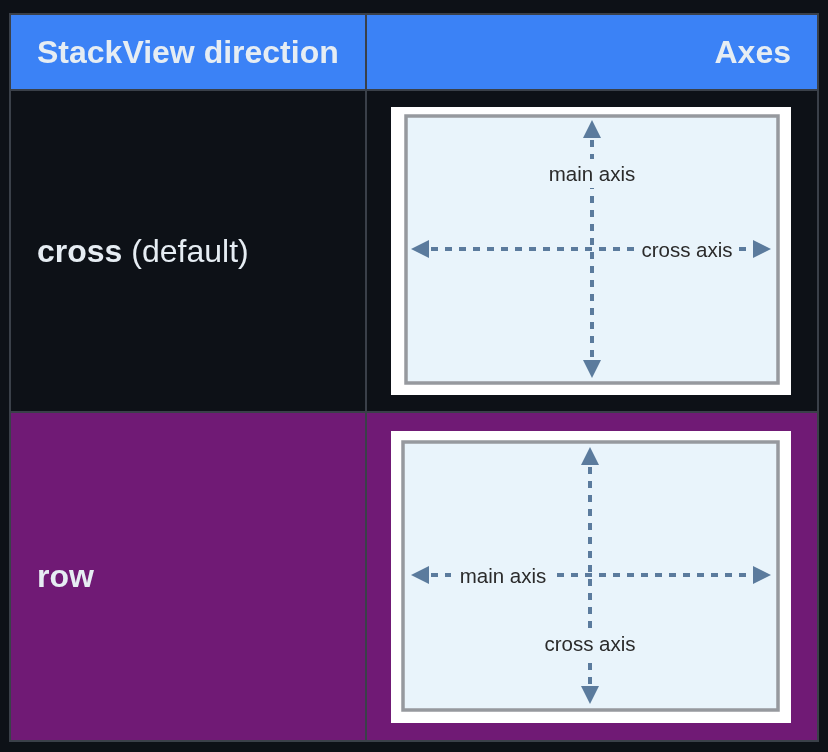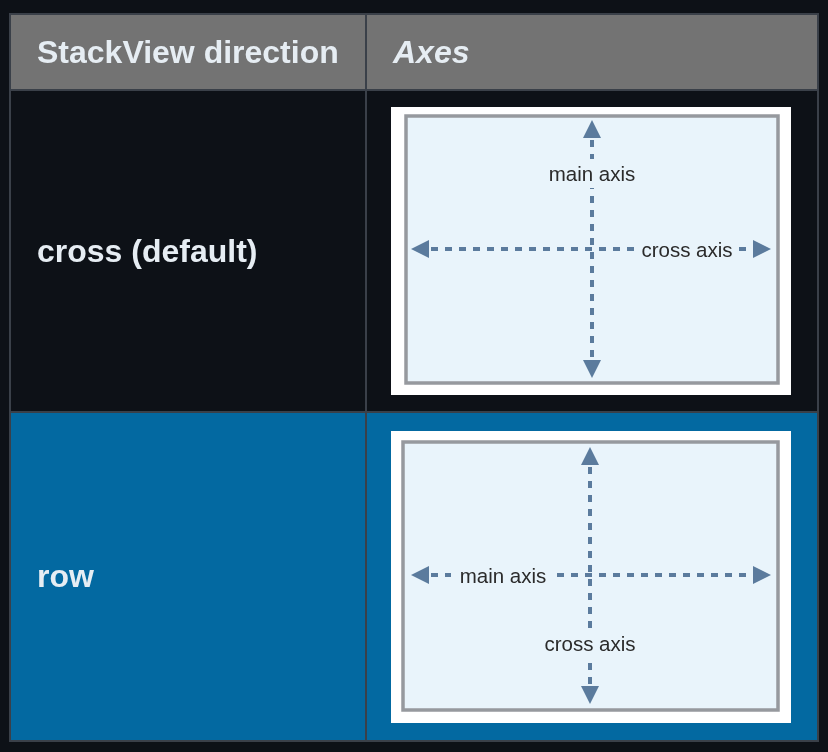--- a/index.html
+++ b/index.html
@@ -20,37 +20,37 @@
     table-layout: fixed;
   }
   .doc-table th, .doc-table td {
     border: 2px solid #3a4049;
     text-align: center;
   }
   .doc-table th {
     font-weight: 700;
     height: 76px;
     padding: 12px 26px;
-    background: #737373;
+    background: #3b82f6;
   }
   th.col-direction { width: 356px; text-align: left; }
-  th.col-axes { text-align: left; font-style: italic; }
+  th.col-axes { text-align: right; }
 
   tr.row-odd  { background: #0d1117; }
-  tr.row-even { background: #0369a1; }
+  tr.row-even { background: #701a75; }
   tr.row-odd  td { height: 322px; }
   tr.row-even td { height: 329px; }
 
   td.dir-cell {
     text-align: left;
     vertical-align: middle;
     padding: 12px 26px;
   }
   .dir-strong { font-weight: 700; }
-  .dir-suffix { font-weight: 700; white-space: pre; }
+  .dir-suffix { font-weight: 400; white-space: pre; }
 
   td.img-cell {
     vertical-align: middle;
     padding: 10px 24px;
   }
   .diagram { display: block; }
   .diagram svg { display: block; }
 
   .dlabel {
     font-family: "Liberation Sans", "DejaVu Sans", sans-serif;

